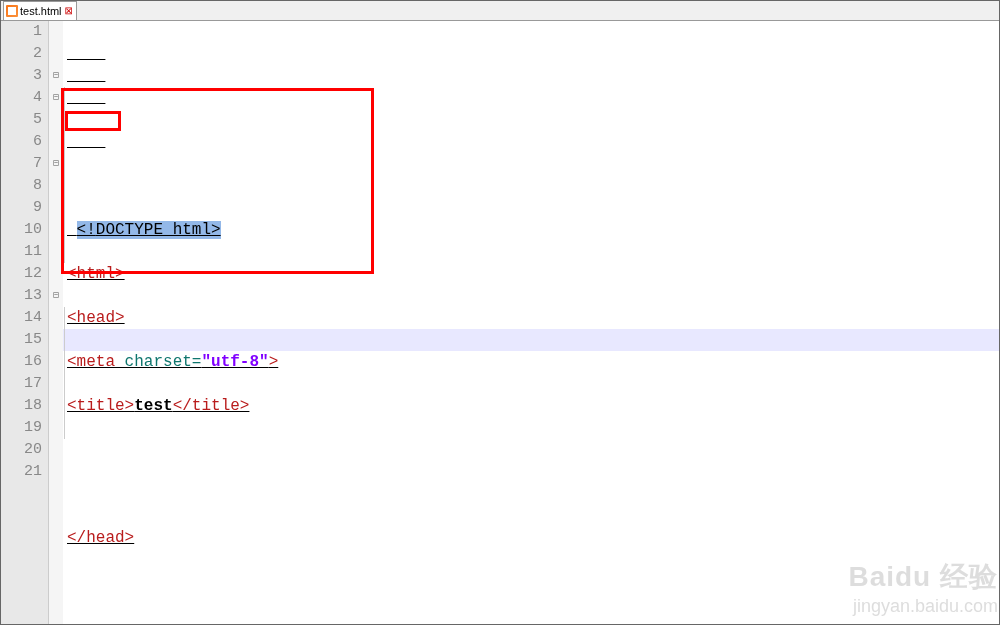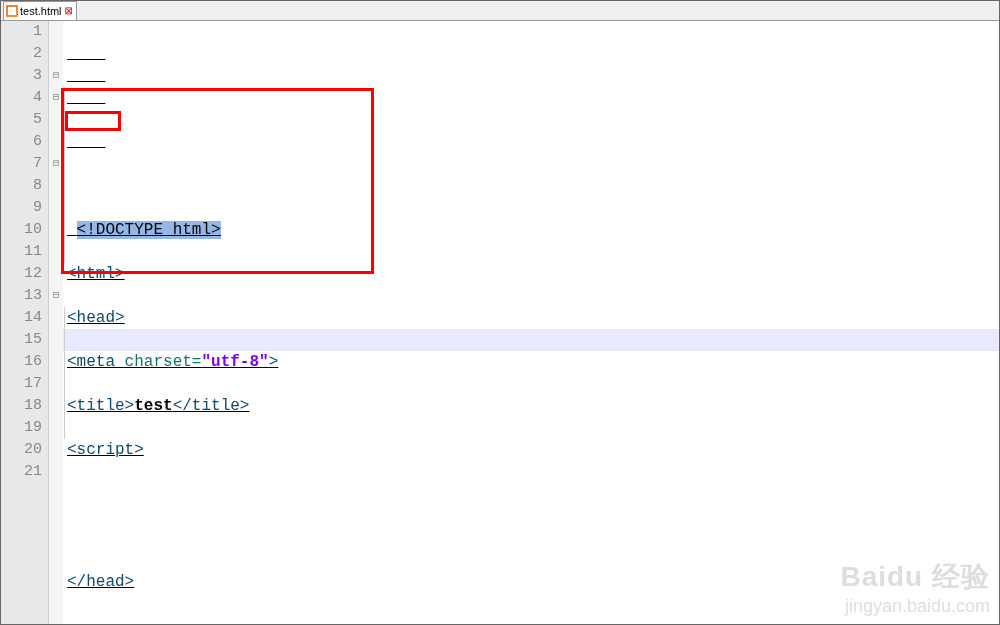--- a/index.html
+++ b/index.html
@@ -94,33 +94,33 @@
 .line { height: 22px; }
 .line-highlight {
   position: absolute;
   left: 0; right: 0;
   height: 22px;
   background: #e8e8ff;
   z-index: 0;
 }
 .code-content { position: relative; z-index: 2; }
 .sel { background: #93b8e8; }
-.tag { color: #0c4a6e; }
+.tag { color: #b91c1c; }
 .attr { color: #0f766e; }
 .str { color: #8000ff; font-weight: bold; }
 .txt { color: #000; font-weight: bold; }
 .redbox {
   position: absolute;
   border: 3px solid #ff0000;
   z-index: 3;
   pointer-events: none;
 }
 .watermark {
   position: absolute;
-  right: 10px;
+  right: 2px;
   bottom: 8px;
   color: rgba(180,180,180,0.45);
   font-family: Arial, sans-serif;
   text-align: right;
   z-index: 5;
   pointer-events: none;
 }
 .watermark .big { font-size: 28px; font-weight: bold; letter-spacing: 1px; }
 .watermark .small { font-size: 18px; }
 .fold-line {
@@ -195,21 +195,20 @@
     <div class="fold-line" style="top:66px;height:176px;left:1px;"></div>
     <div class="fold-line" style="top:286px;height:132px;left:1px;"></div>
 
     <div class="code-content">
 <div class="line"></div>
 <div class="line"> <span class="sel"><span>&lt;!</span></span><span class="sel"><span>DOCTYPE html</span></span><span class="sel"><span>&gt;</span></span></div>
 <div class="line"><span class="tag">&lt;html&gt;</span></div>
 <div class="line"><span class="tag">&lt;head&gt;</span></div>
 <div class="line"><span class="tag">&lt;meta</span><span class="attr"> charset=</span><span class="str">"utf-8"</span><span class="tag">&gt;</span></div>
 <div class="line"><span class="tag">&lt;title&gt;</span><span class="txt">test</span><span class="tag">&lt;/title&gt;</span></div>
-<div class="line"><span class="tag">&lt;script&gt;</span></div>
 <div class="line"></div>
 <div class="line"></div>
 <div class="line"><span class="tag">&lt;/head&gt;</span></div>
 
 
 
 
 
 
 

